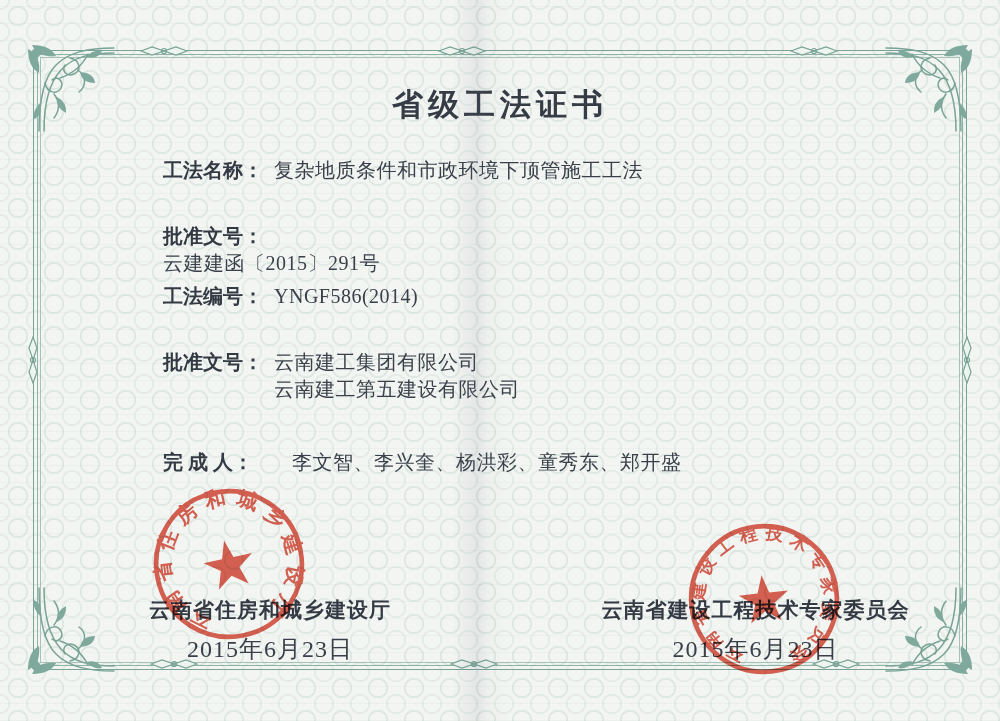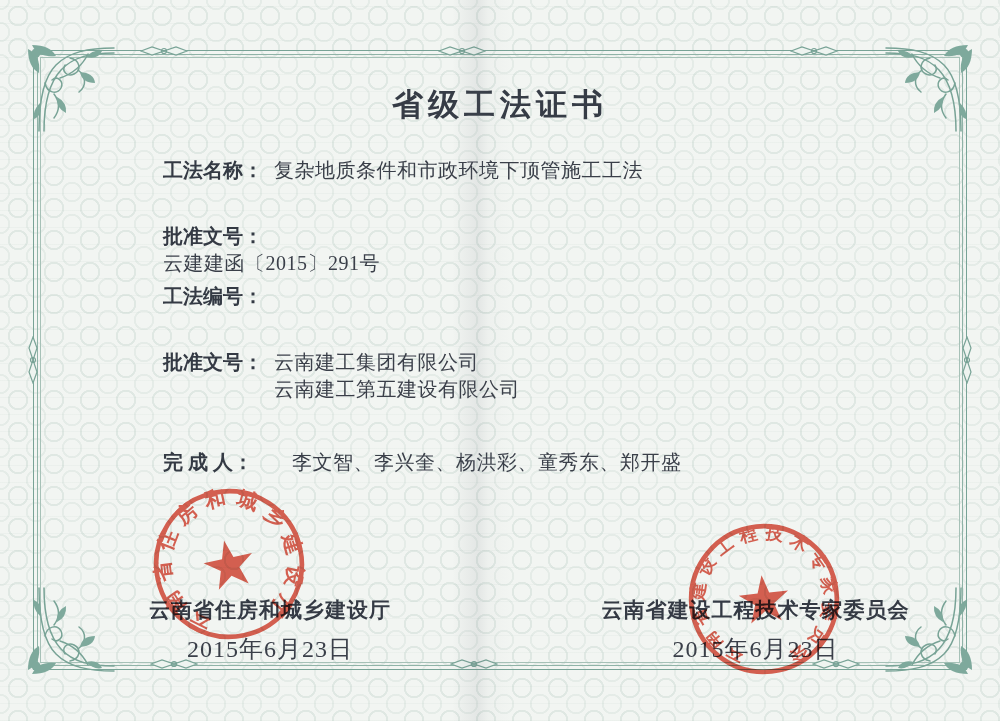--- a/index.html
+++ b/index.html
@@ -186,20 +186,21 @@
   <div class="row r-1">
     <span class="label">工法名称：</span>
     <span class="value">复杂地质条件和市政环境下顶管施工工法</span>
   </div>
   <div class="row r-2">
     <span class="label">批准文号：</span>
     <span class="value">云建建函〔2015〕291号</span>
   </div>
   <div class="row r-3">
     <span class="label">工法编号：</span>
+    <span class="value">YNGF586(2014)</span>
   </div>
   <div class="row r-4">
     <span class="label">批准文号：</span>
     <span class="value">
       <span style="display:block">云南建工集团有限公司</span>
       <span style="display:block">云南建工第五建设有限公司</span>
     </span>
   </div>
   <div class="row r-5">
     <span class="label">完 成 人：</span>

